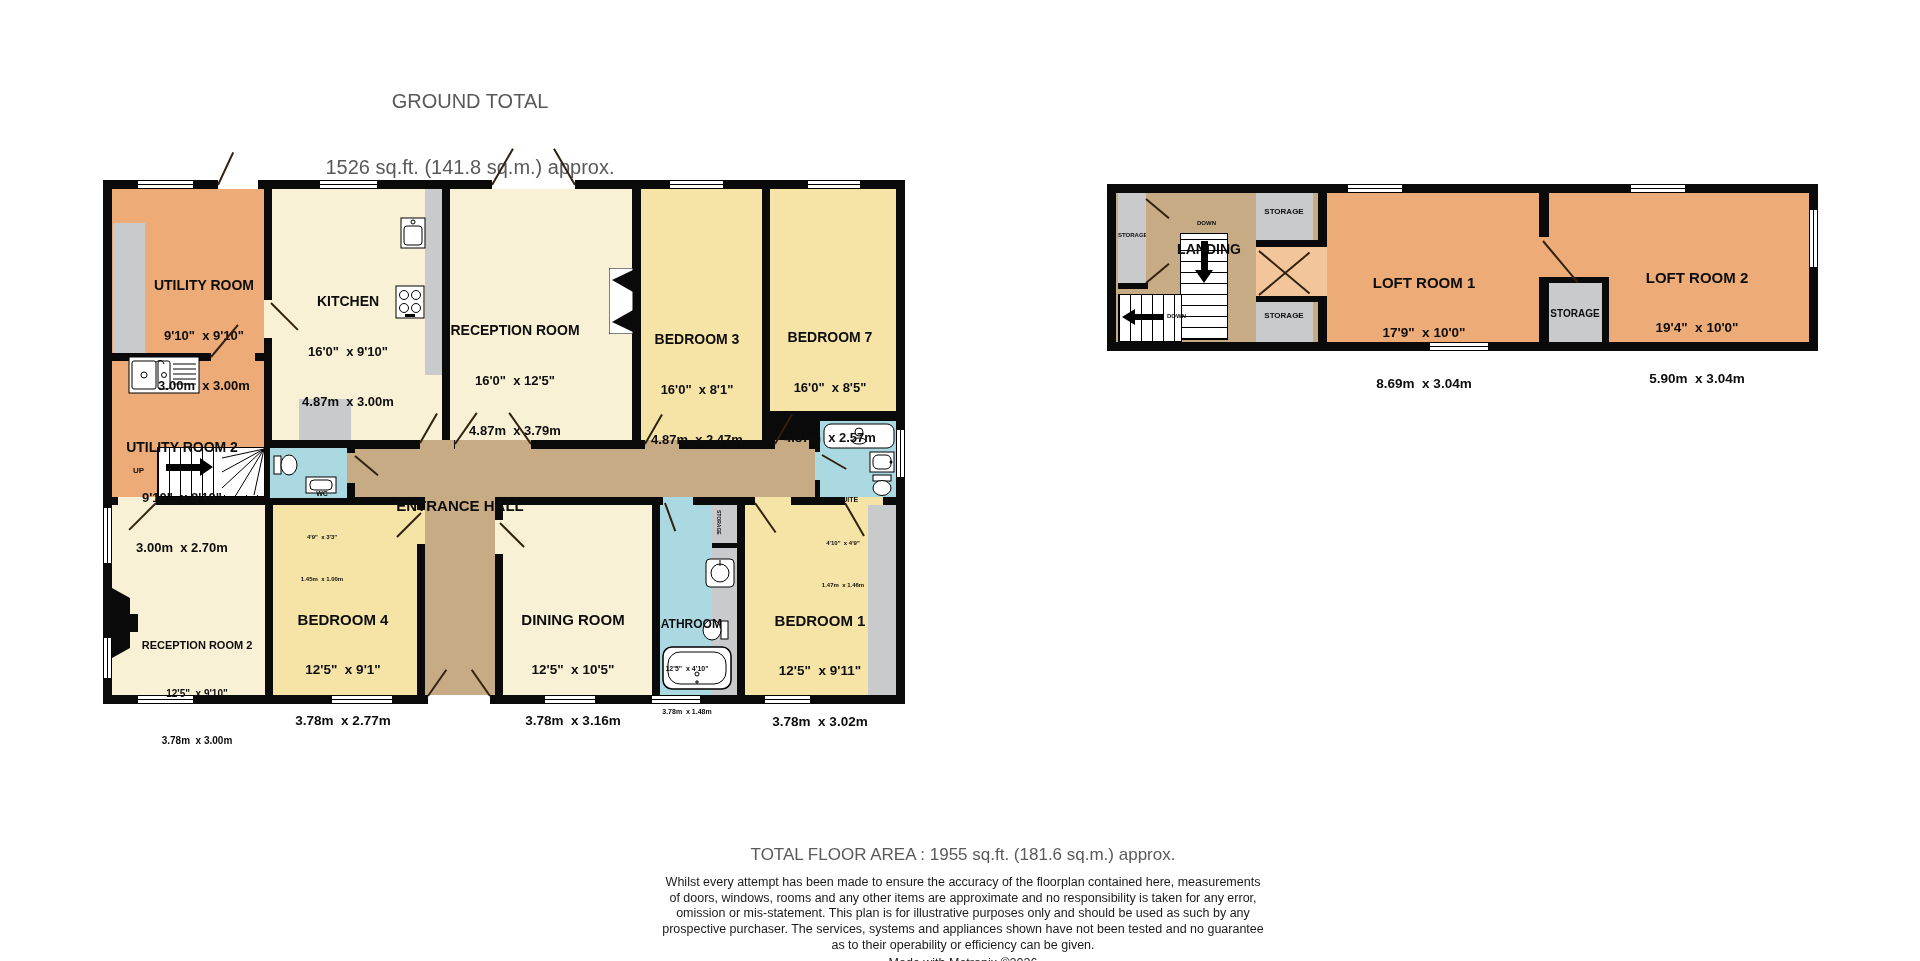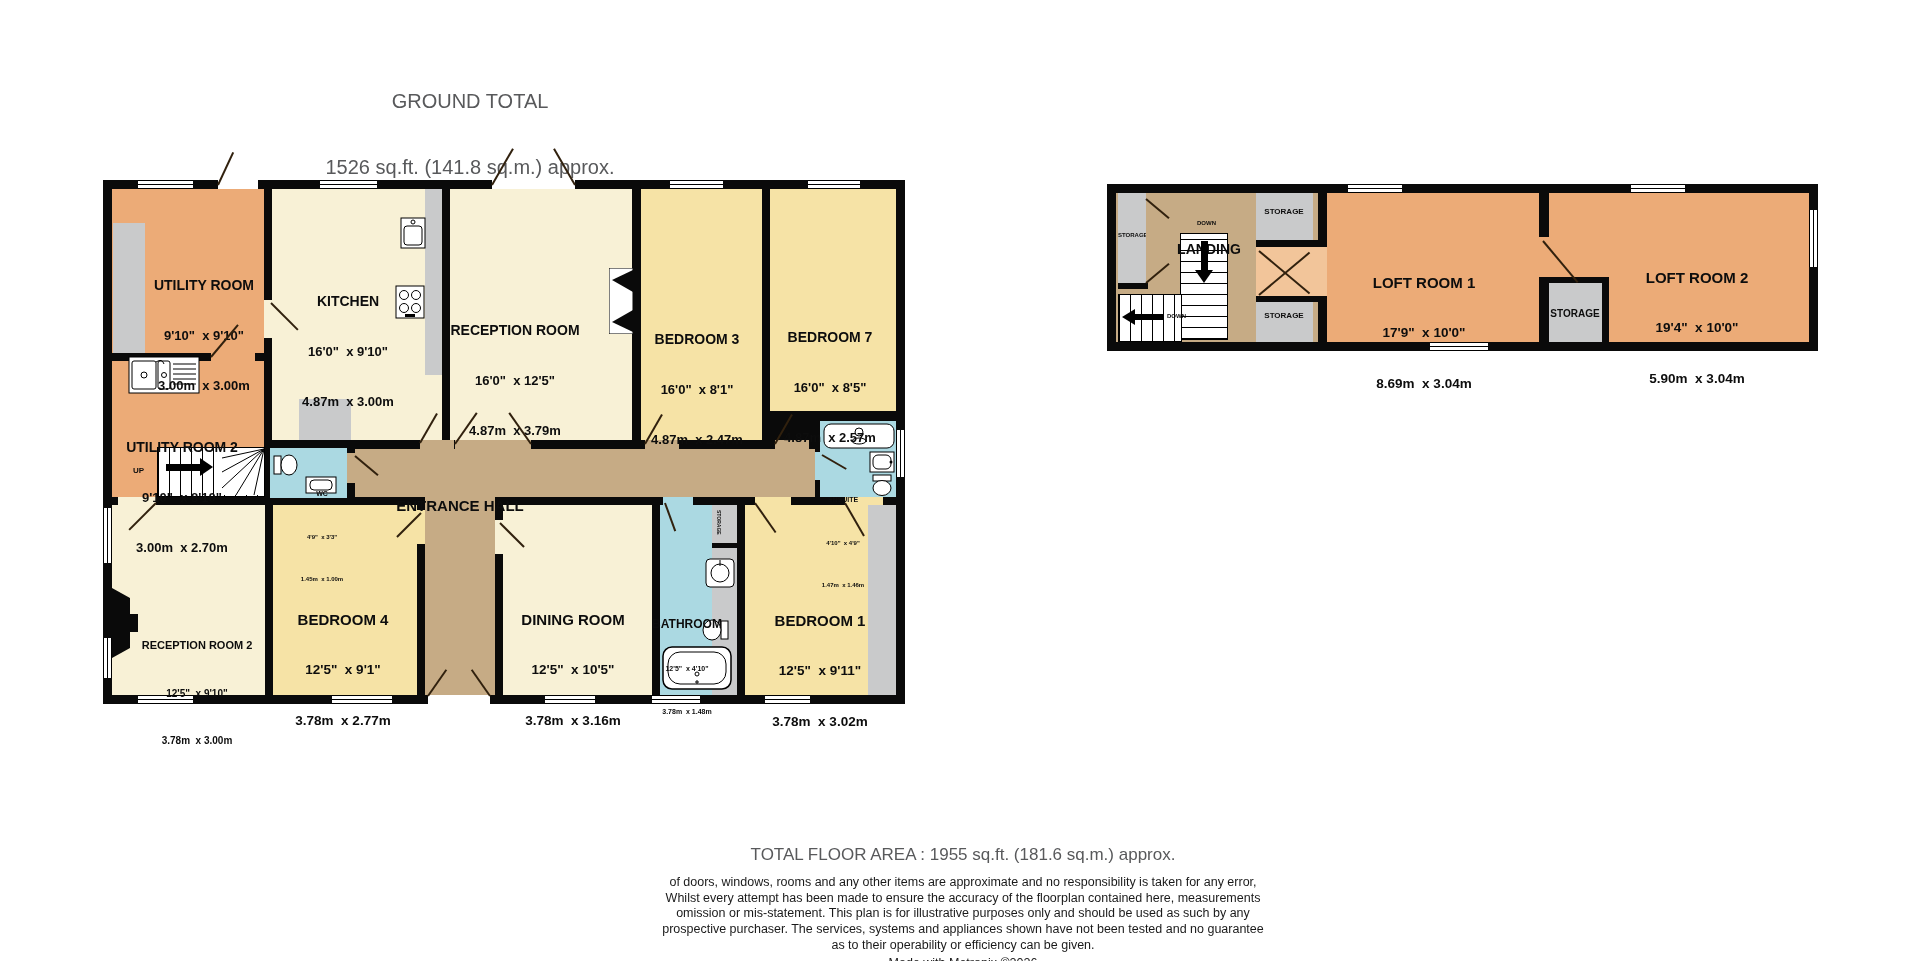--- a/index.html
+++ b/index.html
@@ -383,21 +383,21 @@
     </div>
     <div class="lbl lg" style="left:590px;top:50px">
       <div class="n">LOFT ROOM 2</div>
       <div class="d">19'4"  x 10'0"</div>
       <div class="d">5.90m  x 3.04m</div>
     </div>
   </div>
 
   <div class="footer" style="left:963px;top:845px;width:760px">
     <div class="ftotal">TOTAL FLOOR AREA : 1955 sq.ft. (181.6 sq.m.) approx.</div>
+    <div class="fline">Whilst every attempt has been made to ensure the accuracy of the floorplan contained here, measurements</div>
     <div class="fline">of doors, windows, rooms and any other items are approximate and no responsibility is taken for any error,</div>
-    <div class="fline">Whilst every attempt has been made to ensure the accuracy of the floorplan contained here, measurements</div>
     <div class="fline">omission or mis-statement. This plan is for illustrative purposes only and should be used as such by any</div>
     <div class="fline">prospective purchaser. The services, systems and appliances shown have not been tested and no guarantee</div>
     <div class="fline">as to their operability or efficiency can be given.</div>
     <div class="fcredit">Made with Metropix ©2026</div>
   </div>
 
 </div>
 
 </body></html>

